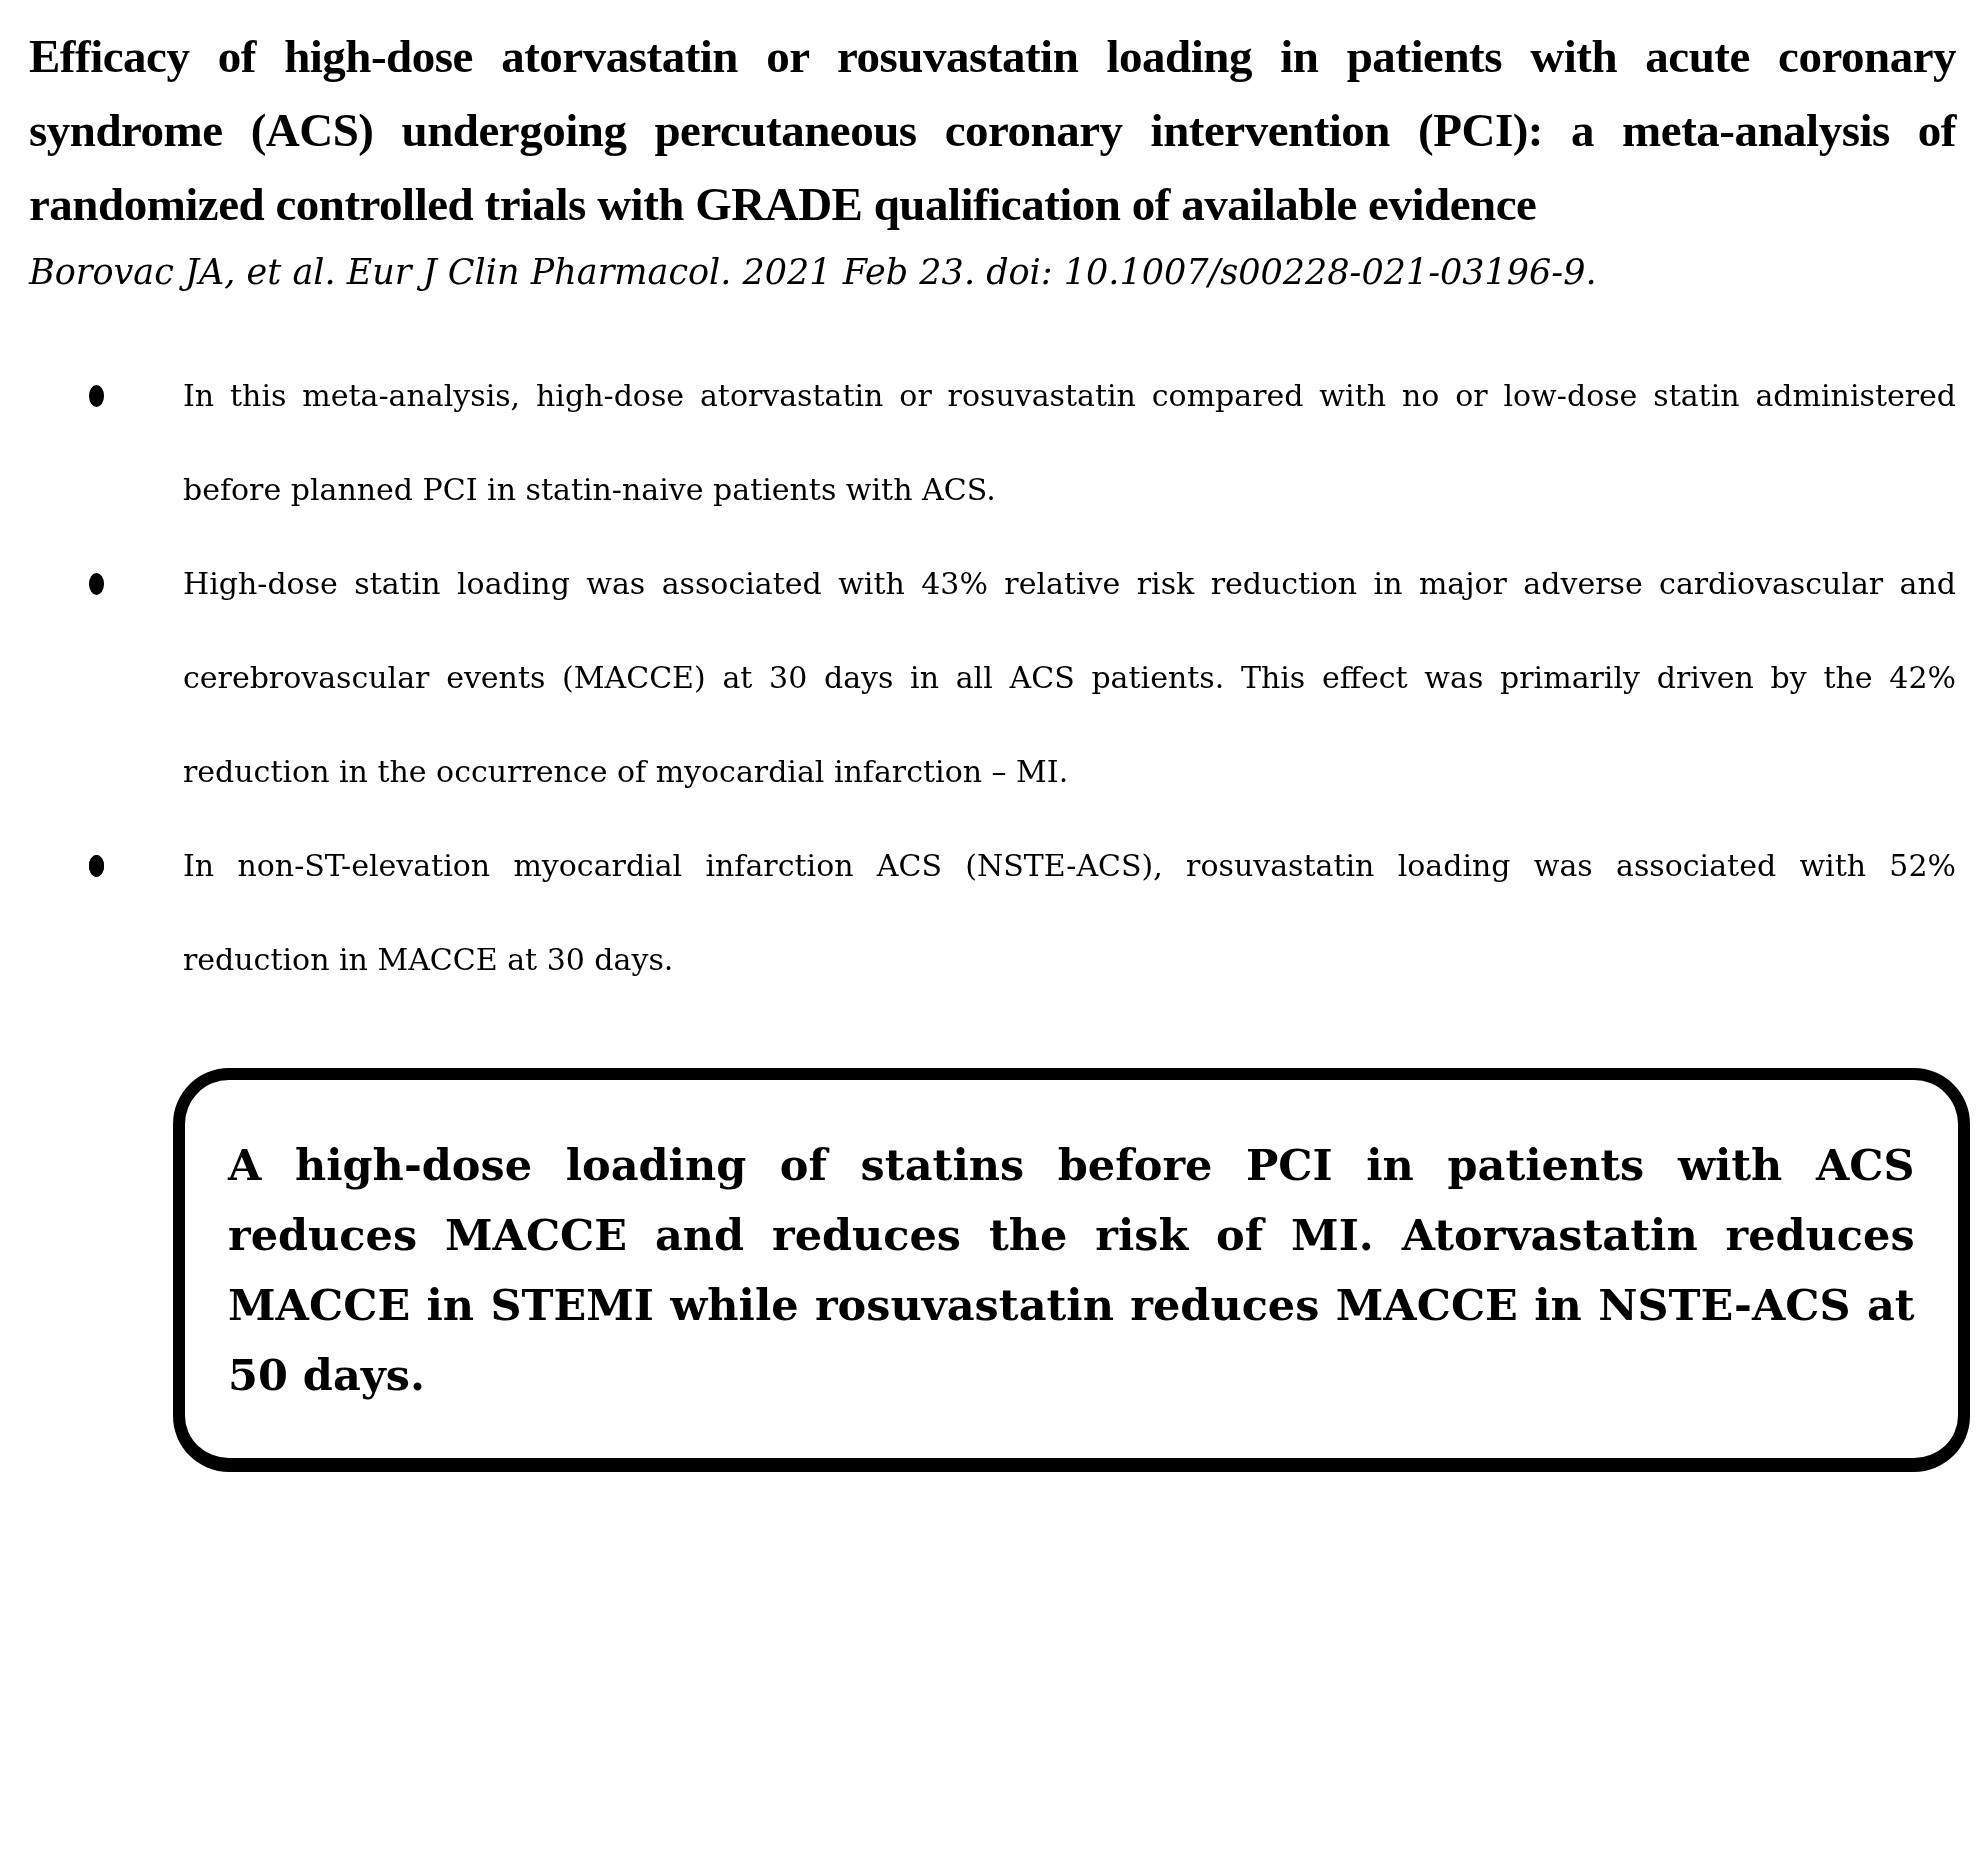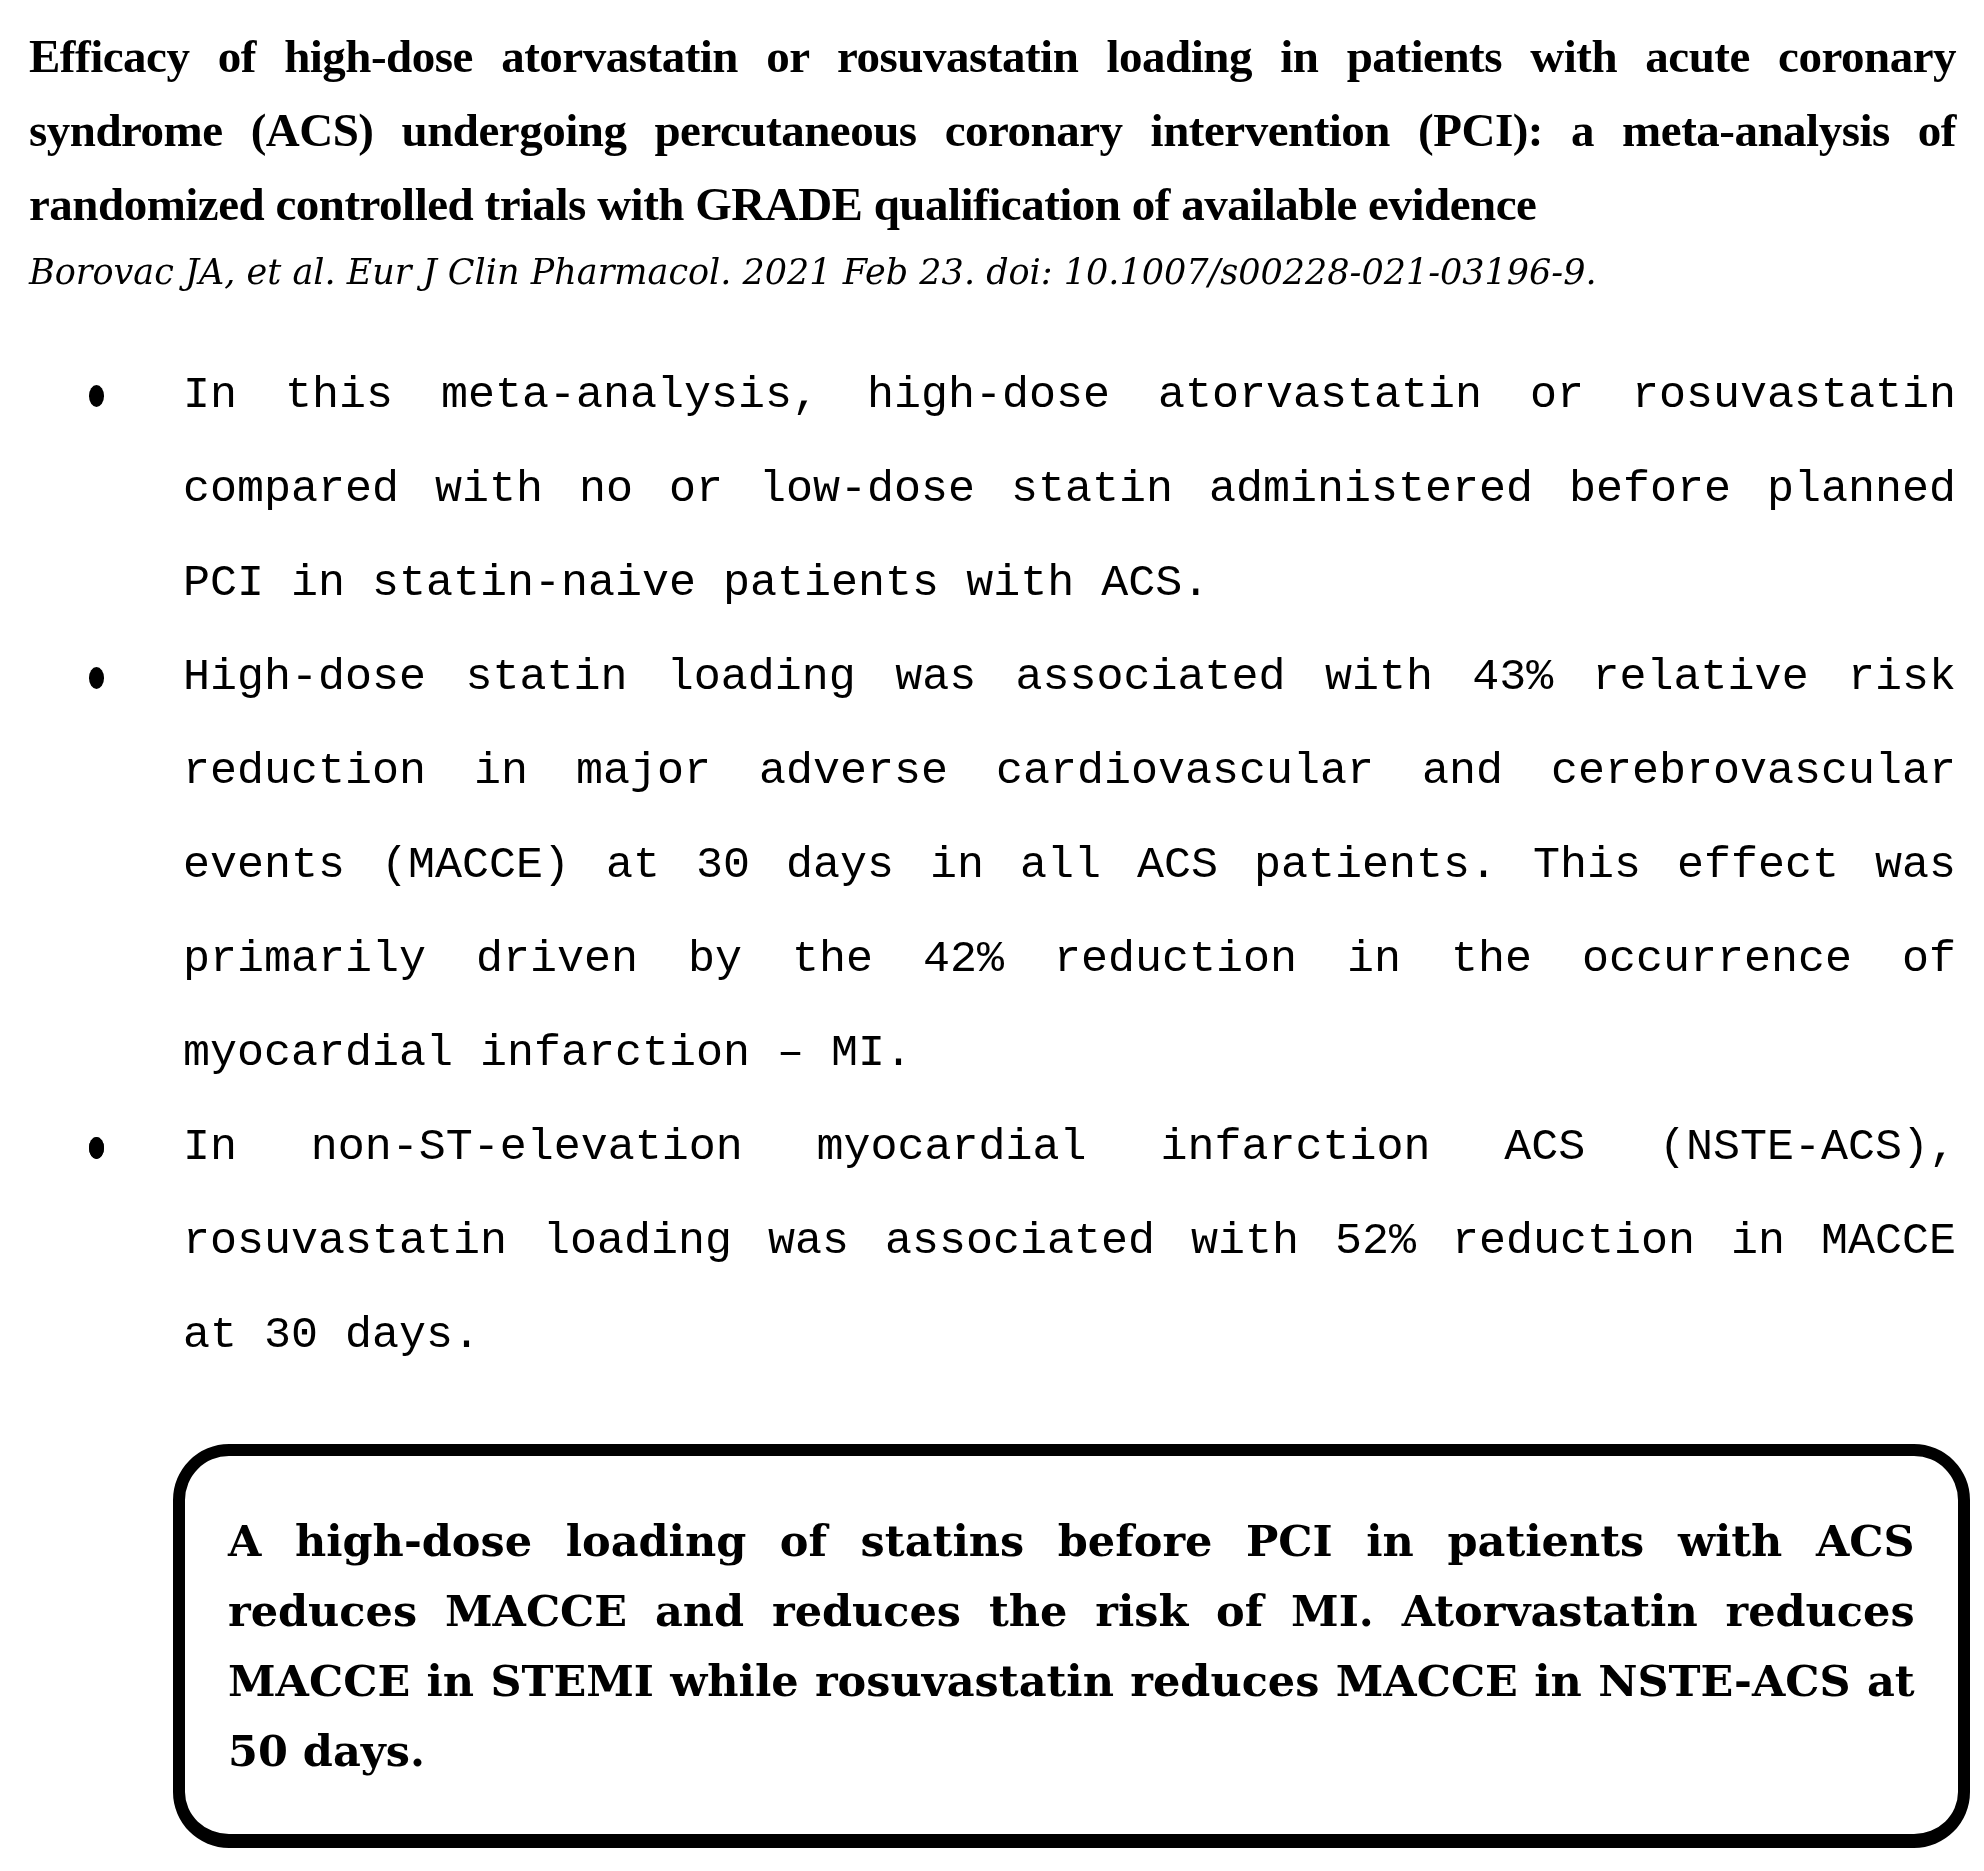--- a/index.html
+++ b/index.html
@@ -32,25 +32,24 @@
     font-size: 35px;
     font-style: italic;
     line-height: 50px;
   }
   .bullets {
     margin: 52px 0 0 0;
   }
   .bullet {
     position: relative;
     padding-left: 154px;
-    font-size: 45px;
+    font-size: 30px;
     line-height: 94px;
     text-align: justify;
     text-align-last: left;
-    font-family: Liberation Mono, monospace;
   }
   .dot {
     position: absolute;
     left: 60px;
     top: 36px;
     width: 15.4px;
     height: 22px;
     background: #000000;
     border-radius: 50%;
   }

